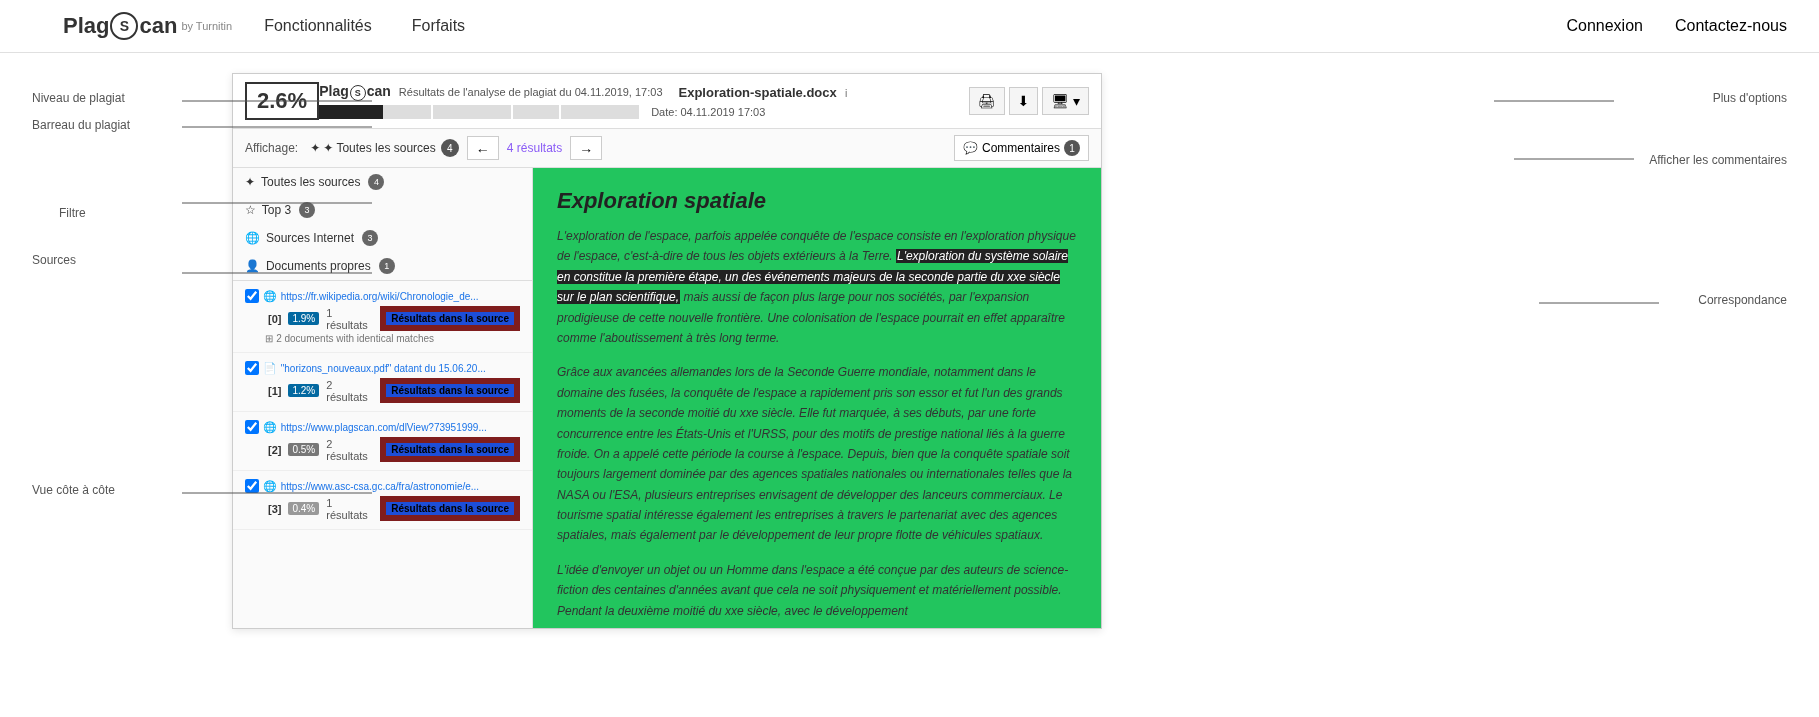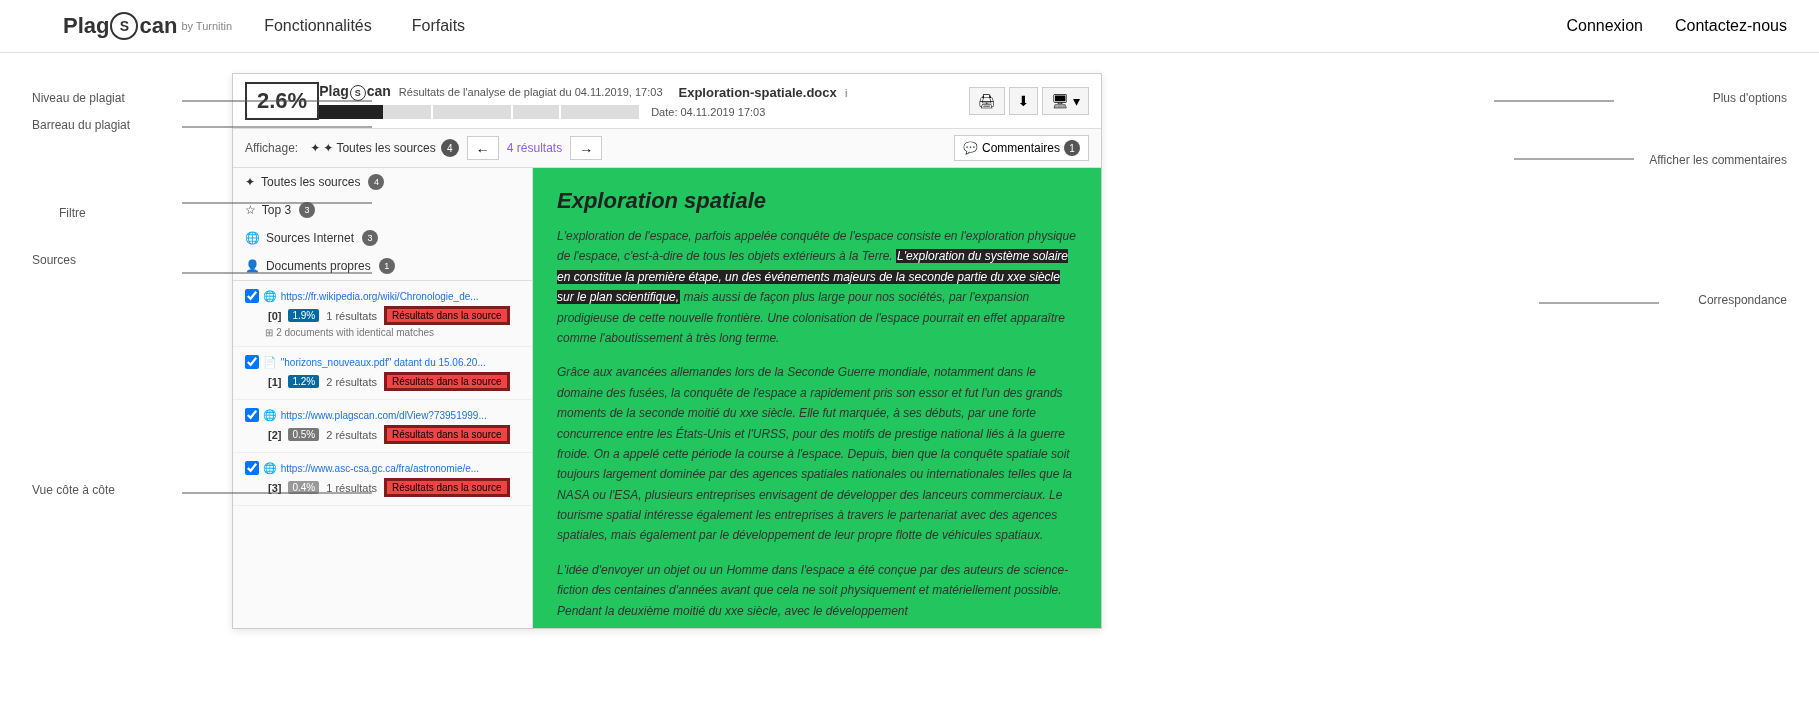--- a/index.html
+++ b/index.html
@@ -98,22 +98,22 @@
     .source-checkbox { width: 14px; height: 14px; cursor: pointer; flex-shrink: 0; }
     .source-index { color: #333; font-weight: bold; margin: 0 3px; }
     .source-pct {
       background: #4a4a4a; color: #fff; padding: 1px 4px; border-radius: 2px; font-size: 10px;
     }
     .source-pct-1 { background: #0369a1; }
     .source-pct-2 { background: #777; }
     .source-pct-3 { background: #999; }
     .source-results-count { color: #555; margin: 0 3px; }
     .source-btn {
-      border: 3px solid #7f1d1d; background: #ef4444; padding: 1px 5px;
-      font-size: 10px; cursor: pointer; white-space: nowrap;
+      border: 6px solid #7f1d1d; background: #1d4ed8; padding: 1px 5px;
+      font-size: 10px; cursor: pointer; white-space: nowrap; font-weight: bold;
     }
     .source-url { color: #1a73e8; font-size: 10px; white-space: nowrap; overflow: hidden; text-overflow: ellipsis; max-width: 240px; }
     .source-sub { color: #777; font-size: 10px; margin-left: 20px; margin-top: 2px; }
 
     
     .right-panel {
       flex: 1; padding: 20px 24px; background: #22c55e; overflow-y: auto; max-height: 460px; font-style: italic;
     }
     .doc-title { font-size: 22px; font-weight: bold; margin-bottom: 12px; color: #222; }
     .doc-para { font-size: 12px; line-height: 1.7; color: #333; margin-bottom: 14px; }

